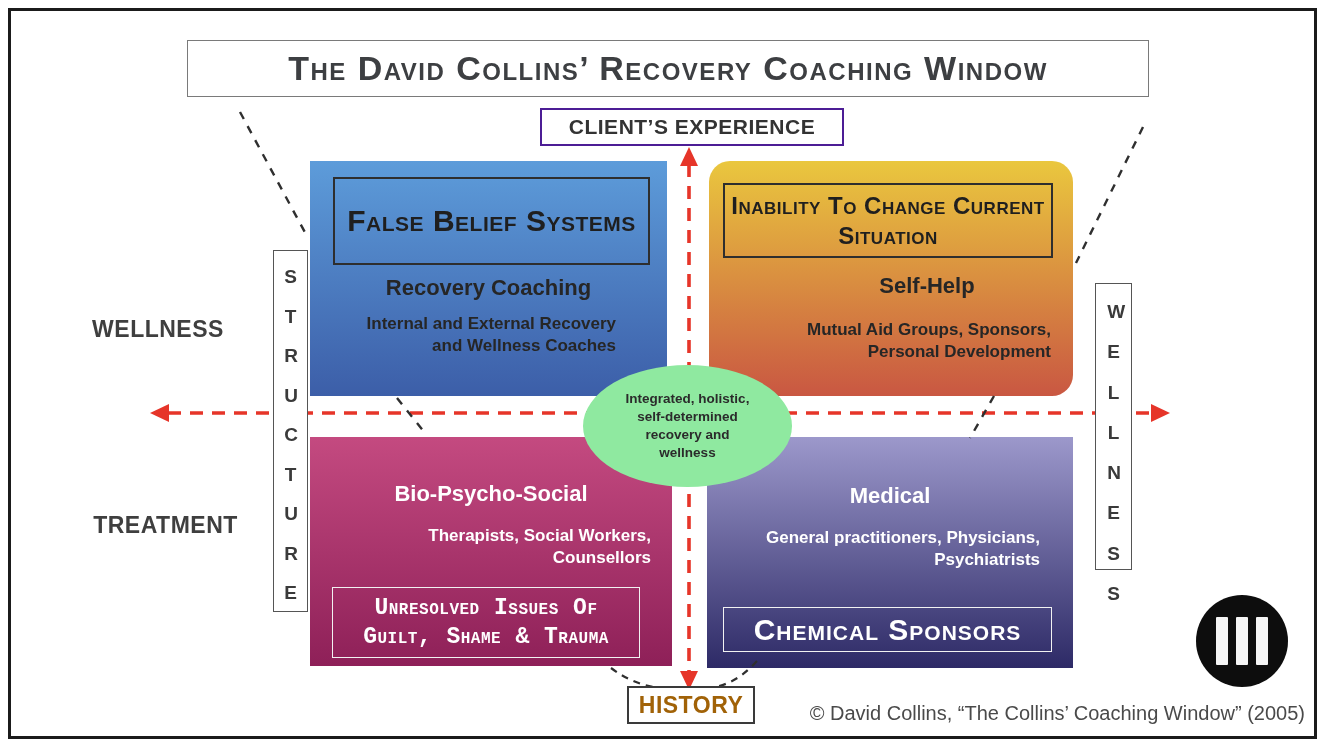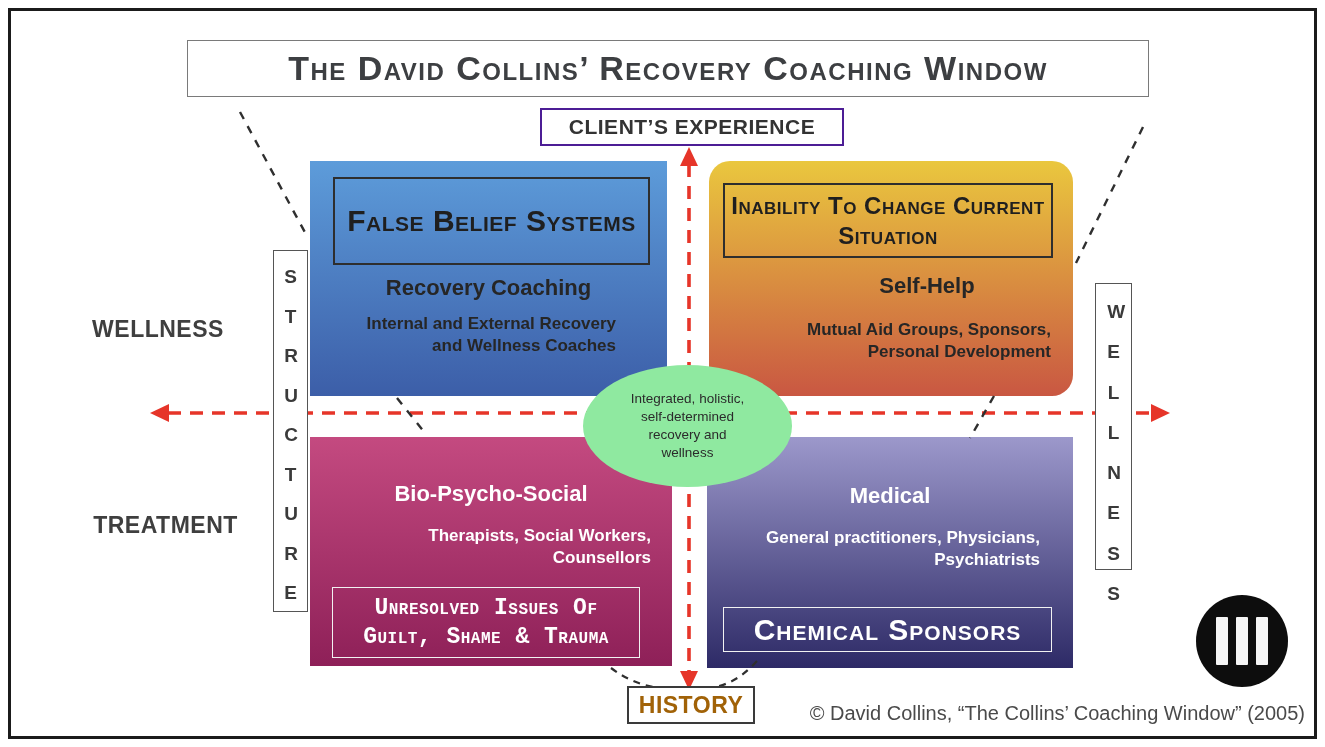--- a/index.html
+++ b/index.html
@@ -55,21 +55,21 @@
   .q-desc{position:absolute;left:50%;transform:translateX(-50%);text-align:right;font-weight:700;font-size:17px;line-height:1.3;}
   .q-dark{color:#262626;}
   .q-light{color:#fff;}
   .tl-sub{top:114px;} .tl-desc{top:152px;width:255px;}
   .tr-sub{top:112px;margin-left:36px;} .tr-desc{top:158px;width:320px;}
   .bl-sub{top:44px;}  .bl-desc{top:88px;width:320px;}
   .br-sub{top:46px;}  .br-desc{top:90px;width:300px;}
 
   .center-ellipse{position:absolute;left:583px;top:365px;width:209px;height:122px;border-radius:50%;
     background:var(--green);z-index:3;display:flex;align-items:center;justify-content:center;text-align:center;}
-  .center-text{font-size:13.5px;font-weight:400;color:#2b2b2b;line-height:1.35;width:128px;}
+  .center-text{font-size:13.5px;font-weight:700;color:#2b2b2b;line-height:1.35;width:128px;}
 
   .logo{position:absolute;left:1196px;top:595px;width:92px;height:92px;border-radius:50%;background:#0d0d0d;
     display:flex;align-items:center;justify-content:center;gap:8px;z-index:4;}
   .bar{width:12px;height:48px;background:#f5f5f5;border-radius:1px;}
 
   .copyright{position:absolute;right:20px;top:702px;width:620px;text-align:right;font-size:20px;color:#4a4a4a;z-index:4;}
 </style>
 </head>
 <body>
 

